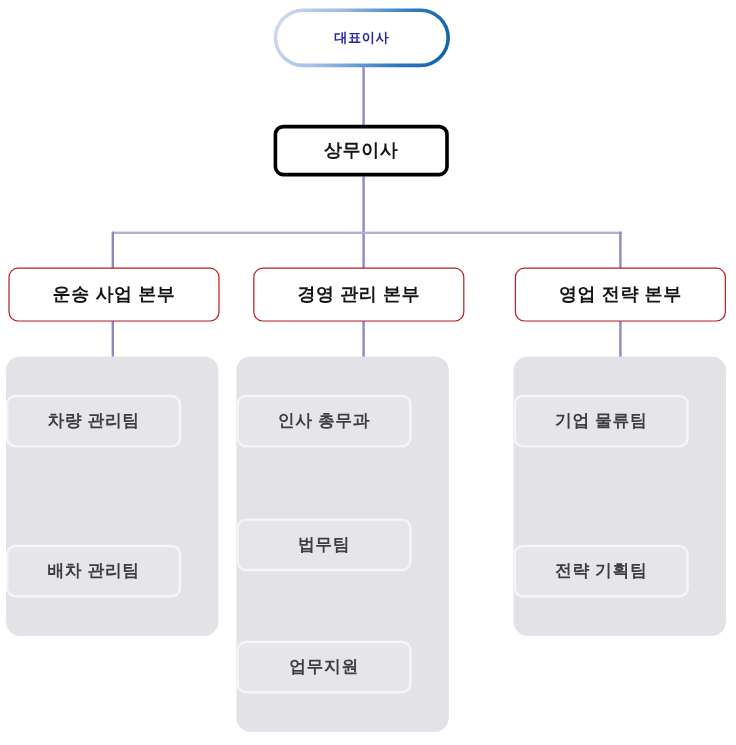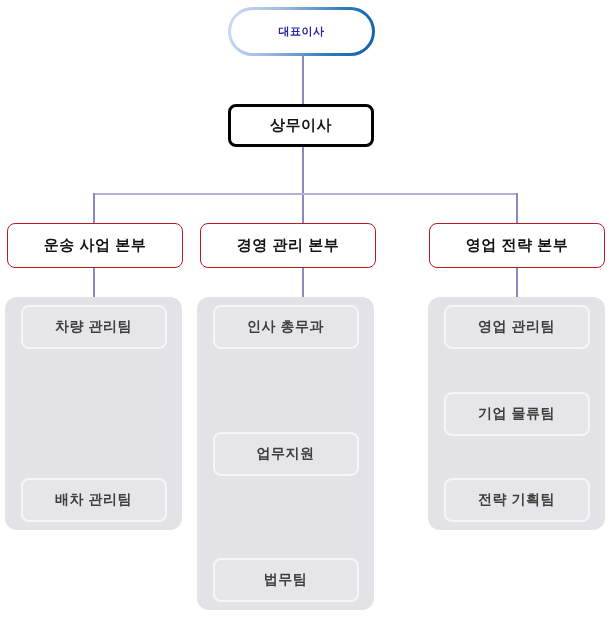--- a/index.html
+++ b/index.html
@@ -68,35 +68,34 @@
     box-sizing: border-box;
     background: #ffffff;
     border: 1px solid #b91c1c;
     border-radius: 8px;
     display: flex; align-items: center; justify-content: center;
     font-size: 15px; font-weight: bold; color: #141414;
     letter-spacing: 0.5px;
     z-index: 2;
   }
   .division-box.d1 { left: 7px; }
-  .division-box.d2 { left: 200px; }
+  .division-box.d2 { left: 211px; }
   .division-box.d3 { left: 429px; }
   
   .panel {
     position: absolute;
     top: 297px;
     width: 177px;
     box-sizing: border-box;
     background: #e3e3e7;
     border-radius: 12px;
     display: flex;
     flex-direction: column;
-    align-items: center;
     justify-content: space-between;
-    padding: 8px 0;
+    padding: 32px 0;
     z-index: 1;
   }
   .panel.p1 { left: 5px;   height: 233px; }
   .panel.p2 { left: 197px; height: 313px; }
   .panel.p3 { left: 428px; height: 233px; }
   .team-box {
     width: 146px; height: 44px;
     box-sizing: border-box;
     background: #e6e6ea;
     border: 2px solid #f5f5f7;
@@ -138,23 +137,22 @@
     <span>영업 전략 본부</span>
   </div>
 
   <div class="panel p1">
     <div class="team-box">차량 관리팀</div>
     <div class="team-box">배차 관리팀</div>
   </div>
 
   <div class="panel p2">
     <div class="team-box">인사 총무과</div>
+    <div class="team-box">법무팀</div>
     <div class="team-box">업무지원</div>
-    <div class="team-box">법무팀</div>
   </div>
 
   <div class="panel p3">
-    <div class="team-box">영업 관리팀</div>
     <div class="team-box">기업 물류팀</div>
     <div class="team-box">전략 기획팀</div>
   </div>
 
 </div>
 
 </body></html>

